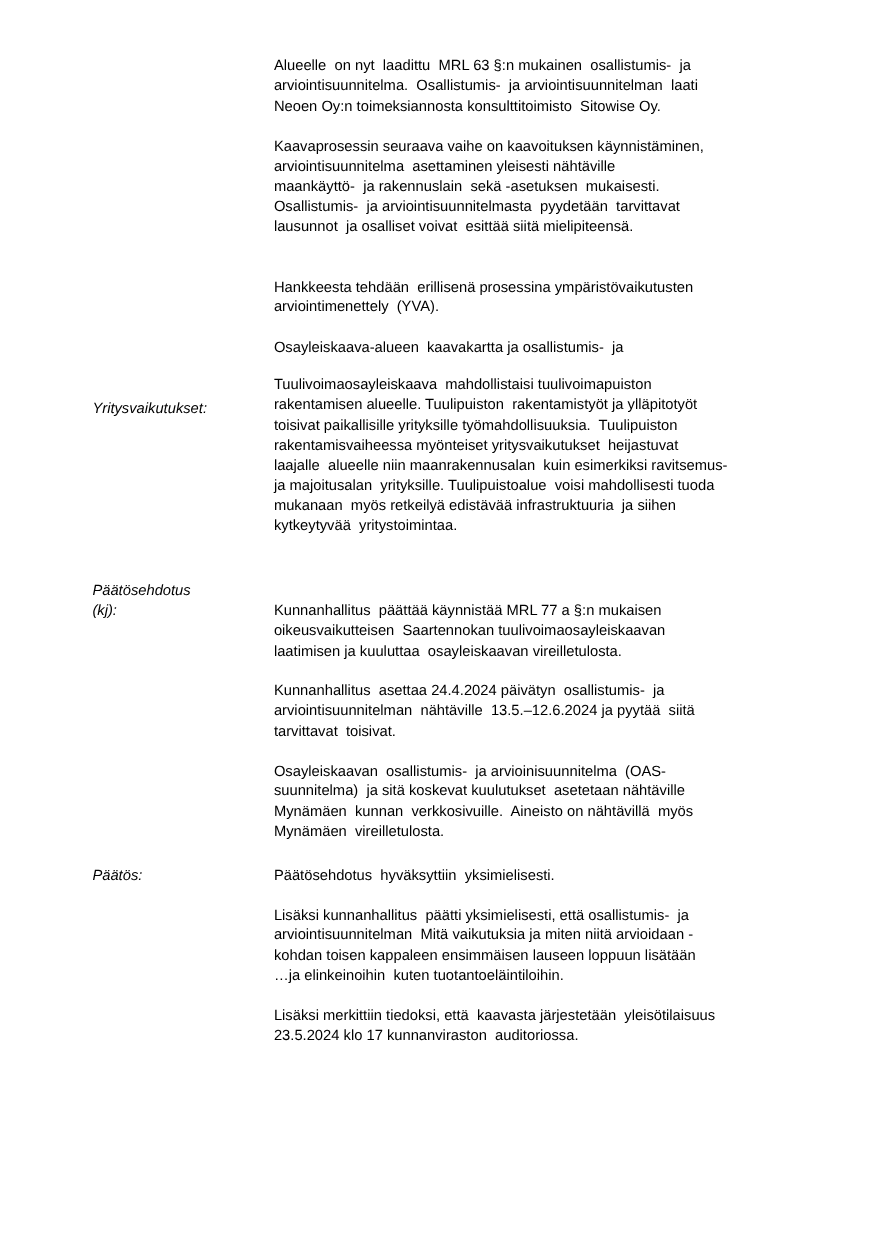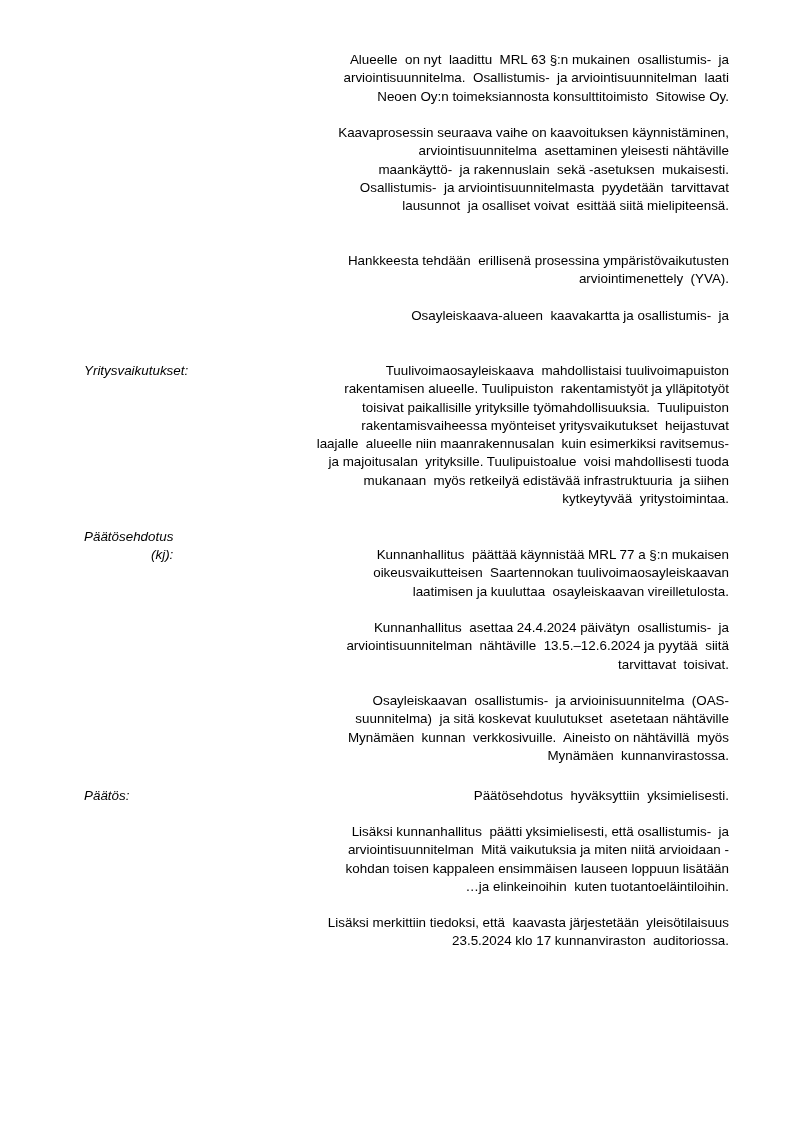--- a/index.html
+++ b/index.html
@@ -1,20 +1,20 @@
 <!DOCTYPE html>
 <html><head>
 <meta charset="utf-8">
 <style>
   html, body { margin: 0; padding: 0; background: #ffffff; }
   body {
     width: 794px; height: 1122px; position: relative; overflow: hidden;
     font-family: "Liberation Sans", sans-serif; font-size: 13.4px; color: #000;
   }
-  .page { position: absolute; left: 0; top: 0; width: 794px; height: 788px; text-align: right; }
+  .page { position: absolute; left: 0; top: 0; width: 794px; height: 788px; }
   .block { position: absolute; left: 249px; width: 480px; line-height: 18.3px; }
   .line { white-space: pre; display: block; }
   .label { position: absolute; left: 84px; line-height: 18.3px; font-style: italic; }
 </style>
 </head>
 <body>
 
 <div class="page">
 
   <div class="block" style="top:51px;">
@@ -34,21 +34,21 @@
   <div class="block" style="top:252px;">
     <span class="line">Hankkeesta tehdään  erillisenä prosessina ympäristövaikutusten</span>
     <span class="line">arviointimenettely  (YVA).</span>
   </div>
 
   <div class="block" style="top:307px;">
     <span class="line">Osayleiskaava-alueen  kaavakartta ja osallistumis-  ja</span>
   </div>
 
   <div class="label" style="top:362px;">Yritysvaikutukset:</div>
-  <div class="block" style="top:362px;">
+  <div class="block" style="top:341px;">
     <span class="line">Tuulivoimaosayleiskaava  mahdollistaisi tuulivoimapuiston</span>
     <span class="line">rakentamisen alueelle. Tuulipuiston  rakentamistyöt ja ylläpitotyöt</span>
     <span class="line">toisivat paikallisille yrityksille työmahdollisuuksia.  Tuulipuiston</span>
     <span class="line">rakentamisvaiheessa myönteiset yritysvaikutukset  heijastuvat</span>
     <span class="line">laajalle  alueelle niin maanrakennusalan  kuin esimerkiksi ravitsemus-</span>
     <span class="line">ja majoitusalan  yrityksille. Tuulipuistoalue  voisi mahdollisesti tuoda</span>
     <span class="line">mukanaan  myös retkeilyä edistävää infrastruktuuria  ja siihen</span>
     <span class="line">kytkeytyvää  yritystoimintaa.</span>
   </div>
 
@@ -66,21 +66,21 @@
   <div class="block" style="top:619px;">
     <span class="line">Kunnanhallitus  asettaa 24.4.2024 päivätyn  osallistumis-  ja</span>
     <span class="line">arviointisuunnitelman  nähtäville  13.5.–12.6.2024 ja pyytää  siitä</span>
     <span class="line">tarvittavat  toisivat.</span>
   </div>
 
   <div class="block" style="top:692px;">
     <span class="line">Osayleiskaavan  osallistumis-  ja arvioinisuunnitelma  (OAS-</span>
     <span class="line">suunnitelma)  ja sitä koskevat kuulutukset  asetetaan nähtäville</span>
     <span class="line">Mynämäen  kunnan  verkkosivuille.  Aineisto on nähtävillä  myös</span>
-    <span class="line">Mynämäen  kunnanvirastossa.</span>
+    <span class="line">Mynämäen  vireilletulosta.</span>
   </div>
 
   <div class="label" style="top:787px;">Päätös:</div>
   <div class="block" style="top:787px;">
     <span class="line">Päätösehdotus  hyväksyttiin  yksimielisesti.</span>
   </div>
 
   <div class="block" style="top:823px;">
     <span class="line">Lisäksi kunnanhallitus  päätti yksimielisesti, että osallistumis-  ja</span>
     <span class="line">arviointisuunnitelman  Mitä vaikutuksia ja miten niitä arvioidaan -</span>

